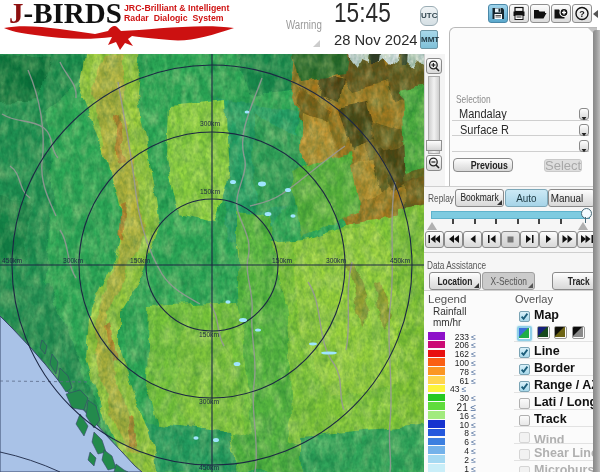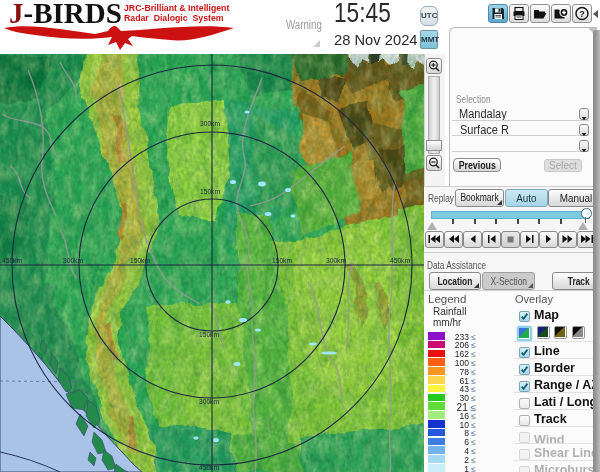--- a/index.html
+++ b/index.html
@@ -251,31 +251,31 @@
   <div class="abs" style="left:2px;top:123px;width:137px;border-bottom:1px solid #cfcfcf;"></div>
   <div class="abs btn" style="left:129px;top:80px;width:8px;height:10px;"><svg width="8" height="10">
         <path d="M1.6,4 L6.4,4 L4,7.2Z" fill="#222"></path>
       </svg></div>
   <div class="abs btn" style="left:129px;top:96px;width:8px;height:10px;"><svg width="8" height="10">
         <path d="M1.6,4 L6.4,4 L4,7.2Z" fill="#222"></path>
       </svg></div>
   <div class="abs btn" style="left:129px;top:112px;width:8px;height:10px;"><svg width="8" height="10">
         <path d="M1.6,4 L6.4,4 L4,7.2Z" fill="#222"></path>
       </svg></div>
-  <div class="abs btn" style="left:3px;top:130px;width:46px;height:12px;border-radius:4px;font-size:11px;font-weight:bold;color:#222;text-align:left;line-height:12px;"><span style="display:inline-block;transform:scaleX(0.8);">Previous</span></div>
-  <div class="abs" style="left:94px;top:131px;width:36px;height:11px;background:#dedede;border:1px solid #c9c9c9;border-radius:3px;font-size:10px;color:#a8a8a8;text-align:center;line-height:11px;">Select</div>
+  <div class="abs btn" style="left:3px;top:130px;width:46px;height:12px;border-radius:4px;font-size:11px;font-weight:bold;color:#222;text-align:left;line-height:12px;padding-left:12px;"><span style="display:inline-block;transform:scaleX(0.8);">Previous</span></div>
+  <div class="abs" style="left:94px;top:131px;width:36px;height:11px;background:#dedede;border:1px solid #c9c9c9;border-radius:3px;font-size:13px;color:#a8a8a8;text-align:center;line-height:11px;">Select</div>
 </div>
 
 <div class="abs" style="left:588px;top:28px;width:0;height:0;border-left:9px solid transparent;border-top:9px solid #c4c4c4;"></div>
 
 <div class="abs" style="left:424px;top:186px;width:172px;height:66px;background:#f6f6f6;border-top:1px solid #cfcfcf;">
   <div class="abs" style="left:4px;top:5px;font-size:11px;color:#555;transform:scaleX(0.76);transform-origin:0 0;">Replay</div>
   <div class="abs btn" style="left:31px;top:2px;width:47px;height:16px;font-size:10px;color:#222;text-align:center;line-height:16px;"><span style="display:inline-block;transform:scaleX(0.85);">Bookmark</span><span style="position:absolute;right:1px;bottom:1px;width:0;height:0;border-left:5px solid transparent;border-bottom:5px solid #333;"></span></div>
   <div class="abs" style="left:81px;top:2px;width:41px;height:16px;background:linear-gradient(#cce9f5,#a6d4e8);border:1px solid #7da7b8;border-radius:3px;font-size:11px;color:#1c3842;text-align:center;line-height:16px;"><span style="display:inline-block;transform:scaleX(0.9);">Auto</span></div>
-  <div class="abs btn" style="left:124px;top:2px;width:45px;height:16px;font-size:11px;color:#222;text-align:right;line-height:16px;"><span style="display:inline-block;transform:scaleX(0.9);">Manual</span></div>
+  <div class="abs btn" style="left:124px;top:2px;width:45px;height:16px;font-size:11px;color:#222;text-align:left;line-height:16px;"><span style="display:inline-block;transform:scaleX(0.9);">Manual</span></div>
 
   <div class="abs" style="left:7px;top:24px;width:157px;height:6px;background:#7ecbe0;border:1px solid #5fb3cc;"></div>
   <div class="abs" style="left:157px;top:21px;width:9px;height:9px;background:#f4fbff;border:1px solid #4a6a78;border-radius:50%;"></div>
   <div class="abs" style="left:161px;top:30px;width:1px;height:6px;background:#4a6a78;"></div>
   <div id="ticks">
       <div class="abs" style="left:28px;top:32px;width:2px;height:5px;background:#444;"></div>
       <div class="abs" style="left:49.5px;top:32px;width:2px;height:5px;background:#444;"></div>
       <div class="abs" style="left:71px;top:32px;width:2px;height:5px;background:#444;"></div>
       <div class="abs" style="left:92.5px;top:32px;width:2px;height:5px;background:#444;"></div>
       <div class="abs" style="left:114px;top:32px;width:2px;height:5px;background:#444;"></div>
@@ -341,21 +341,21 @@
       <div class="abs" style="left:26px;top:49.3px;width:26px;font-size:8.5px;color:#222;text-align:right;">206 <span style="color:#4a6a9a;">≤</span></div>
       <div class="abs" style="left:4px;top:58.6px;width:17px;height:7.6px;background:#e81010"></div>
       <div class="abs" style="left:26px;top:58.1px;width:26px;font-size:8.5px;color:#222;text-align:right;">162 <span style="color:#4a6a9a;">≤</span></div>
       <div class="abs" style="left:4px;top:67.4px;width:17px;height:7.6px;background:#fa5f14"></div>
       <div class="abs" style="left:26px;top:66.9px;width:26px;font-size:8.5px;color:#222;text-align:right;">100 <span style="color:#4a6a9a;">≤</span></div>
       <div class="abs" style="left:4px;top:76.2px;width:17px;height:7.6px;background:#fb9623"></div>
       <div class="abs" style="left:26px;top:75.7px;width:26px;font-size:8.5px;color:#222;text-align:right;">78 <span style="color:#4a6a9a;">≤</span></div>
       <div class="abs" style="left:4px;top:85.0px;width:17px;height:7.6px;background:#ffd44e"></div>
       <div class="abs" style="left:26px;top:84.5px;width:26px;font-size:8.5px;color:#222;text-align:right;">61 <span style="color:#4a6a9a;">≤</span></div>
       <div class="abs" style="left:4px;top:93.8px;width:17px;height:7.6px;background:#fdf33c"></div>
-      <div class="abs" style="left:26px;top:93.3px;width:26px;font-size:8.5px;color:#222;text-align:right;">43 <span style="color:#4a6a9a;">≤</span></div>
+      <div class="abs" style="left:26px;top:93.3px;width:26px;font-size:8.5px;color:#222;">43 <span style="color:#4a6a9a;">≤</span></div>
       <div class="abs" style="left:4px;top:102.6px;width:17px;height:7.6px;background:#25c922"></div>
       <div class="abs" style="left:26px;top:102.1px;width:26px;font-size:8.5px;color:#222;text-align:right;">30 <span style="color:#4a6a9a;">≤</span></div>
       <div class="abs" style="left:4px;top:111.4px;width:17px;height:7.6px;background:#5fdc3c"></div>
       <div class="abs" style="left:26px;top:110.9px;width:26px;font-size:10px;color:#222;text-align:right;">21 <span style="color:#4a6a9a;">≤</span></div>
       <div class="abs" style="left:4px;top:120.2px;width:17px;height:7.6px;background:#a2eb7d"></div>
       <div class="abs" style="left:26px;top:119.7px;width:26px;font-size:8.5px;color:#222;text-align:right;">16 <span style="color:#4a6a9a;">≤</span></div>
       <div class="abs" style="left:4px;top:129.0px;width:17px;height:7.6px;background:#1633cf"></div>
       <div class="abs" style="left:26px;top:128.5px;width:26px;font-size:8.5px;color:#222;text-align:right;">10 <span style="color:#4a6a9a;">≤</span></div>
       <div class="abs" style="left:4px;top:137.8px;width:17px;height:7.6px;background:#2458dd"></div>
       <div class="abs" style="left:26px;top:137.3px;width:26px;font-size:8.5px;color:#222;text-align:right;">8 <span style="color:#4a6a9a;">≤</span></div>

